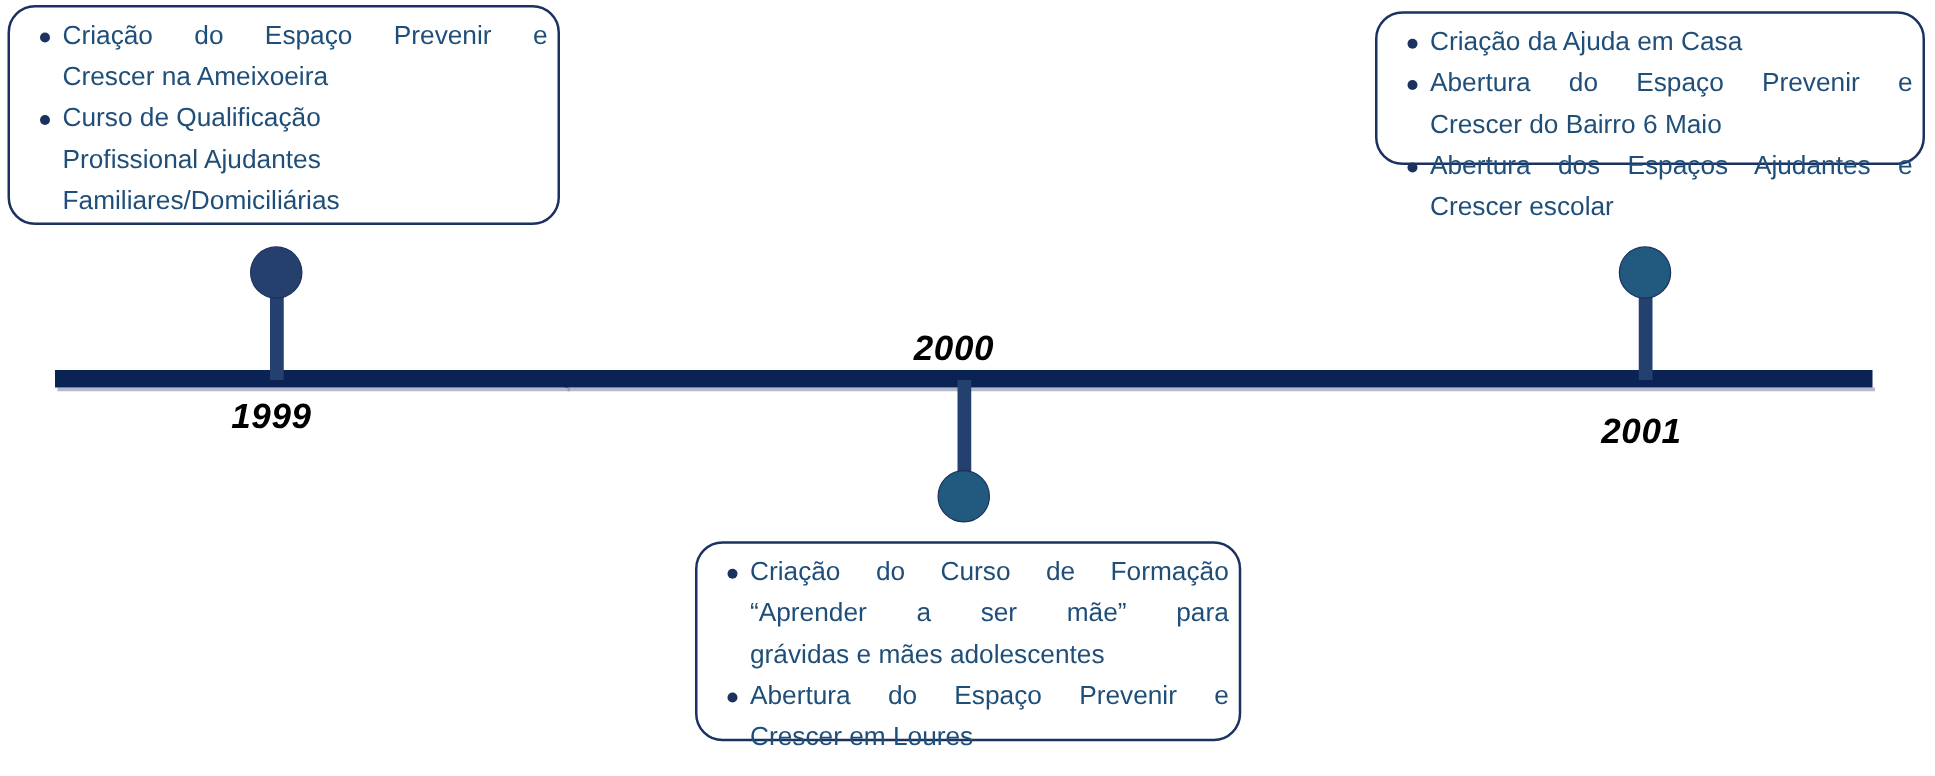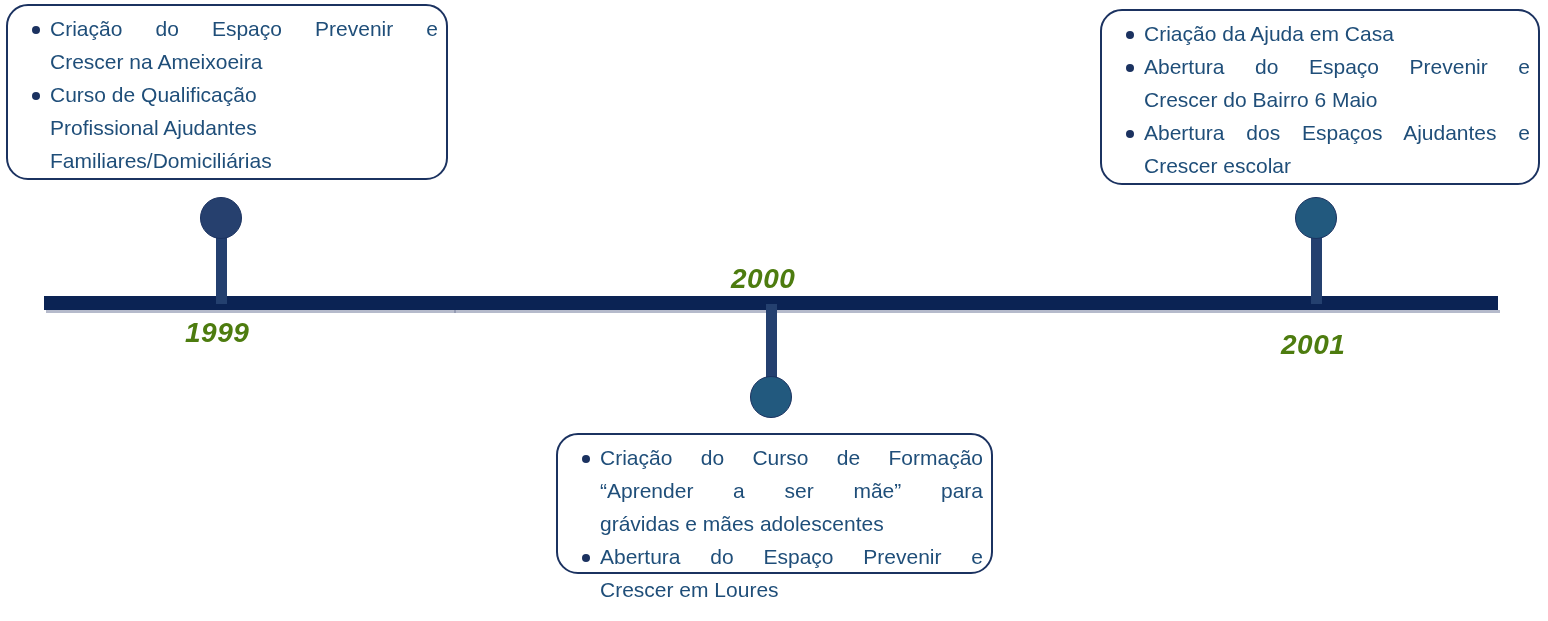--- a/index.html
+++ b/index.html
@@ -61,22 +61,22 @@
     border-radius: 50%;
     background: #1b3260;
   }
   
   .callout li .line-last {
     text-align: left;
   }
 
   
   #box-1999 { left: 6px;    top: 4px;   width: 442px; height: 176px; }
-  #box-2001 { left: 1100px; top: 9px;   width: 440px; height: 176px; }
-  #box-2000 { left: 556px;  top: 433px; width: 437px; height: 141px; }
+  #box-2001 { left: 1100px; top: 9px;   width: 440px; height: 123px; }
+  #box-2000 { left: 556px;  top: 433px; width: 437px; height: 160px; }
 
   
   .axis-bar {
     position: absolute;
     background: #0b2354;
     height: 14px;
   }
   #axis-left  { left: 44px;  top: 296px; width: 410px; }
   #axis-right { left: 452px; top: 296px; width: 1046px; }
   .axis-shadow {
@@ -109,21 +109,21 @@
   #stem-2000 { left: 766px; top: 304px; height: 82px; }
   #node-2000 { left: 750px; top: 376px; background: #22597e; border: 1px solid #1b3260; }
 
   
   #stem-2001 { left: 1311px; top: 226px; height: 78px; }
   #node-2001 { left: 1295px; top: 197px; background: #22597e; border: 1px solid #1b3260; }
 
   
   .year-label {
     position: absolute;
-    color: #4d7c0f;
+    color: #000000;
     font-family: "Liberation Sans", sans-serif;
     font-weight: bold;
     font-style: italic;
     font-size: 28px;
     letter-spacing: 0.5px;
     white-space: nowrap;
   }
   #year-1999 { left: 185px;  top: 317px; }
   #year-2000 { left: 731px;  top: 263px; }
   #year-2001 { left: 1281px; top: 317px; margin-top: 12px; }

